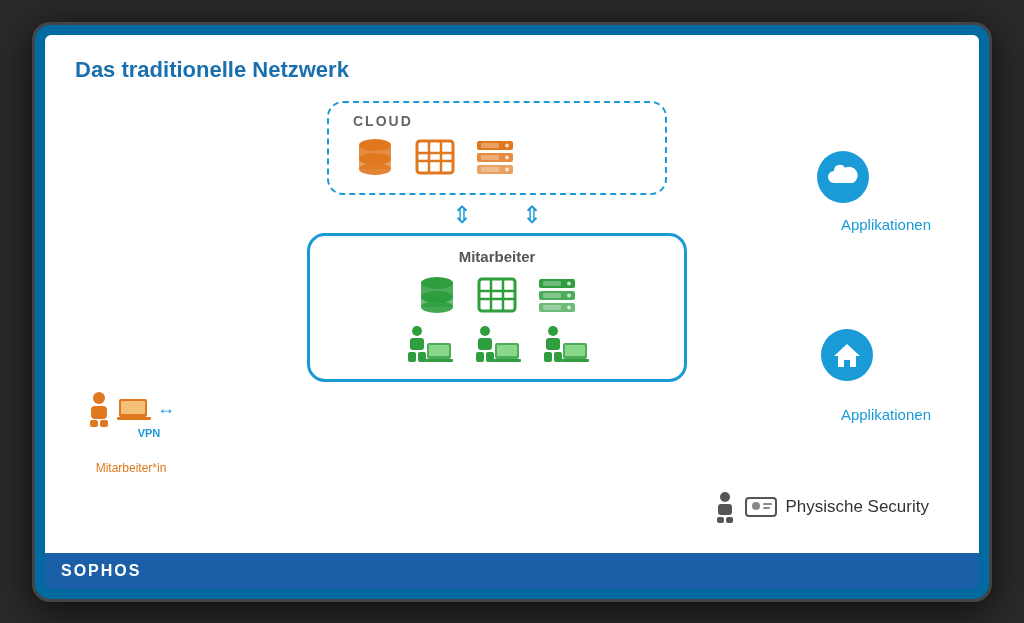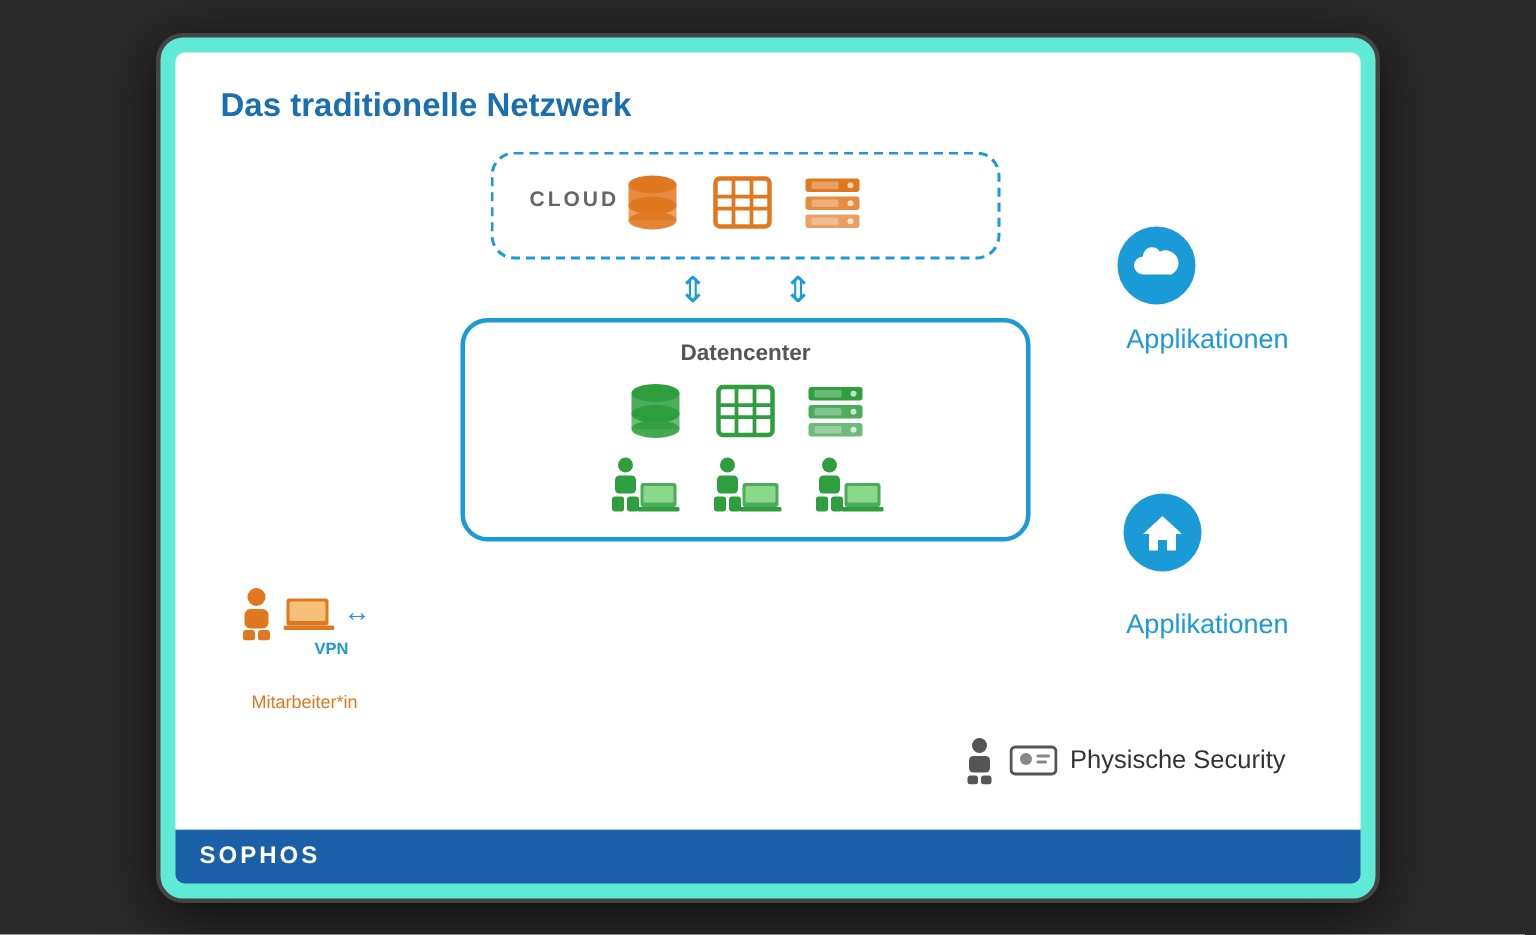--- a/index.html
+++ b/index.html
@@ -5,23 +5,23 @@
     * { box-sizing: border-box; margin: 0; padding: 0; }
     body {
       background: #2a2a2a;
       display: flex;
       align-items: center;
       justify-content: center;
       min-height: 100vh;
       font-family: Arial, sans-serif;
     }
     .monitor {
-      width: 816px;
+      width: 960px;
       height: 580px;
-      background: #5eead4;
+      background: #0369a1;
       border-radius: 18px;
       border: 3px solid #444;
       box-shadow: 0 8px 40px rgba(0,0,0,0.7);
       overflow: hidden;
       display: flex;
       flex-direction: column;
     }
     .slide {
       flex: 1;
       background: #fff;
@@ -67,22 +67,21 @@
       width: 100%;
       position: relative;
     }
 
     
     .cloud-box {
       border: 2.5px dashed #1a9ad6;
       border-radius: 16px;
       padding: 10px 24px 14px 24px;
       display: flex;
-      flex-direction: row;
-      align-items: center;
+      flex-direction: column;
       position: relative;
       width: 340px;
       margin-left: -30px;
     }
     .cloud-label {
       font-size: 14px;
       color: #666;
       font-weight: bold;
       letter-spacing: 2px;
       margin-bottom: 6px;
@@ -122,21 +121,21 @@
       align-items: center;
       margin-top: 8px;
     }
     .double-arrow {
       display: flex;
       gap: 50px;
       justify-content: center;
       margin-left: -30px;
     }
     .applikationen-text {
-      font-size: 18px;
+      font-size: 15px;
       color: #1a9ad6;
       font-weight: 500;
     }
 
     
     .left-vpn {
       position: absolute;
       left: 10px;
       top: 290px;
       display: flex;
@@ -261,21 +260,21 @@
             </svg>
           </div>
         </div>
 
         <div class="double-arrow" style="margin-top:6px;">
           <span style="font-size:24px; color:#1a9ad6;">⇕</span>
           <span style="font-size:24px; color:#1a9ad6;">⇕</span>
         </div>
 
         <div class="datacenter-box" style="margin-top:4px;">
-          <div class="datacenter-label">Datencenter</div>
+          <div class="datacenter-label">Mitarbeiter</div>
           <div class="datacenter-icons-row">
 
             <svg width="44" height="44" viewBox="0 0 44 44">
               <ellipse cx="22" cy="10" rx="16" ry="6" fill="#2e9e3e"></ellipse>
               <rect x="6" y="10" width="32" height="14" fill="#2e9e3e" opacity="0.85"></rect>
               <ellipse cx="22" cy="24" rx="16" ry="6" fill="#2e9e3e"></ellipse>
               <rect x="6" y="24" width="32" height="10" fill="#2e9e3e" opacity="0.7"></rect>
               <ellipse cx="22" cy="34" rx="16" ry="6" fill="#2e9e3e" opacity="0.9"></ellipse>
             </svg>
 

